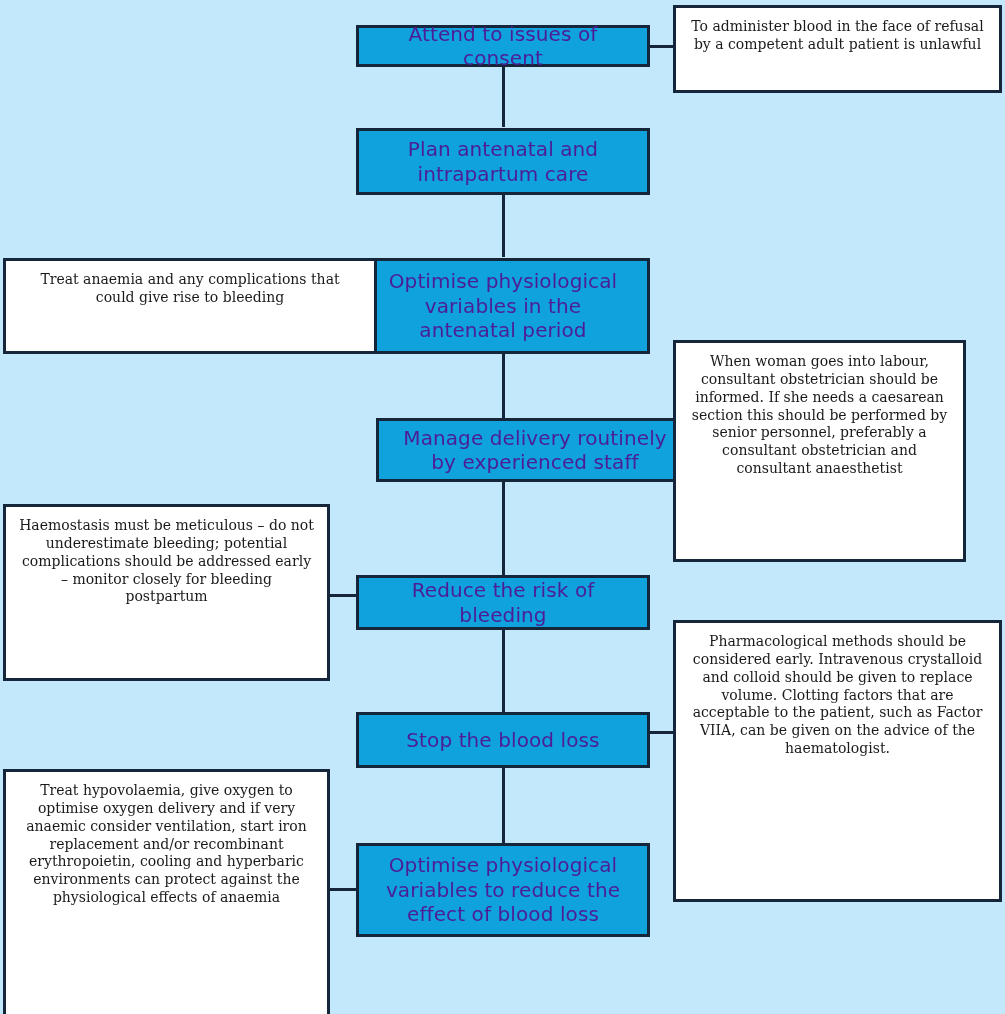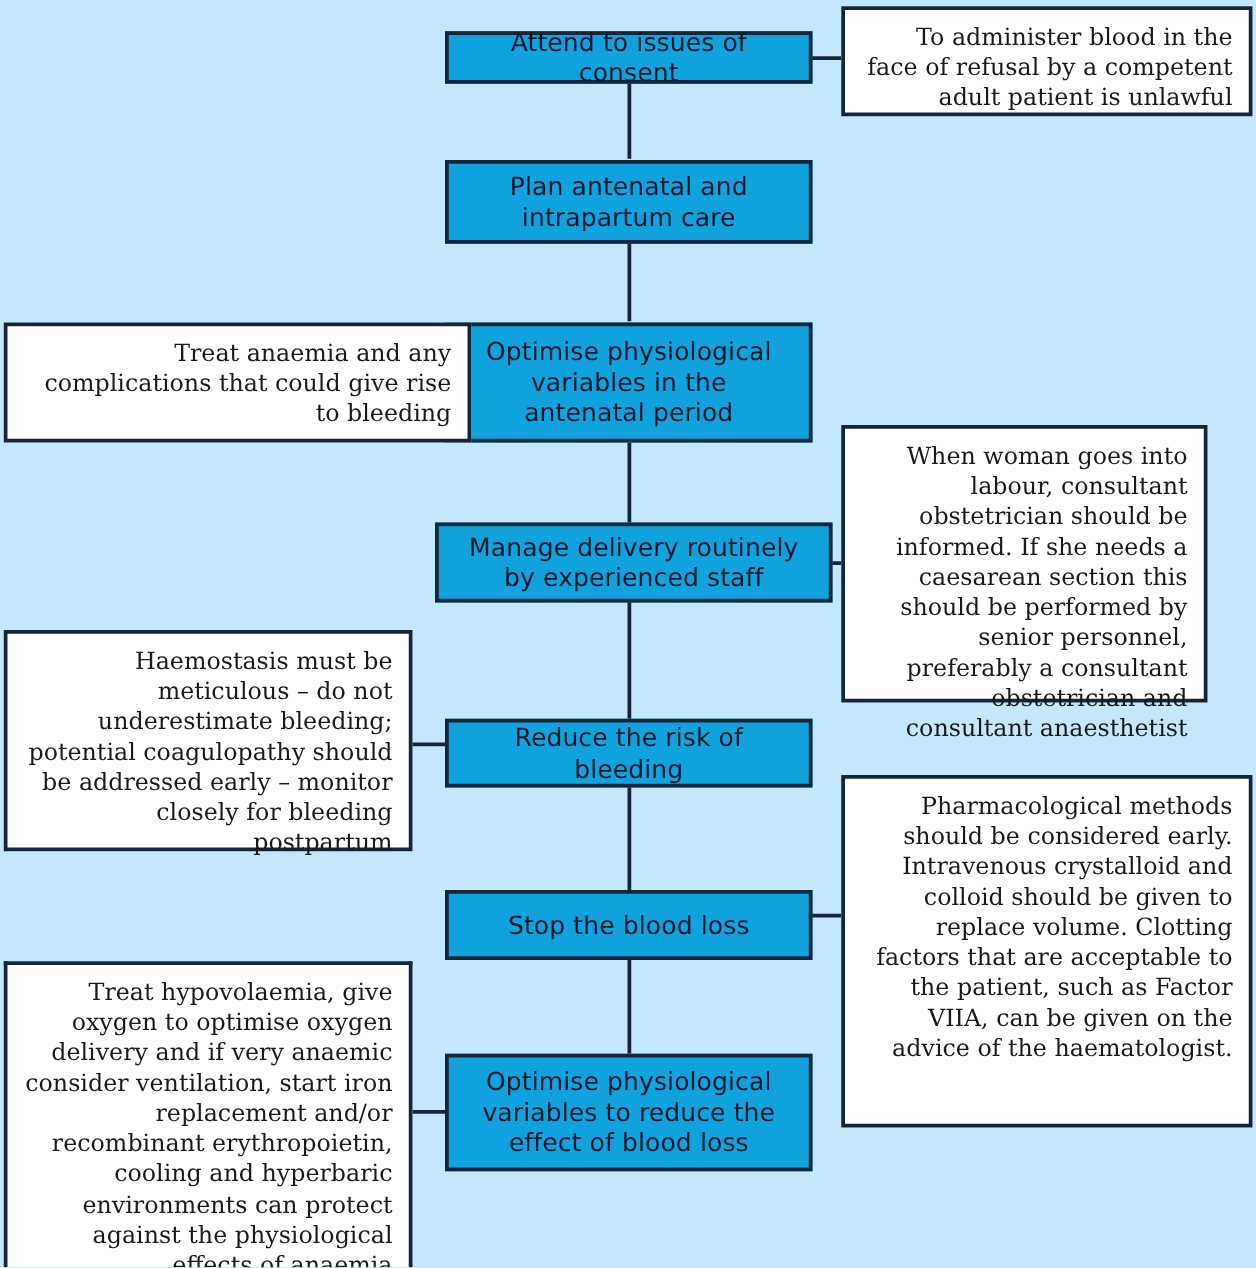--- a/index.html
+++ b/index.html
@@ -27,43 +27,43 @@
     height: 3px;
     background: #15263a;
   }
 
   
   .node {
     position: absolute;
     box-sizing: border-box;
     background: #0fa2dc;
     border: 3px solid #15263a;
-    color: #0f172a;
+    color: #4c1d95;
     display: flex;
     align-items: center;
     justify-content: center;
     text-align: center;
     line-height: 1.22;
     font-size: 20px;
     letter-spacing: 0.1px;
     padding: 2px 8px;
     white-space: pre-line;
   }
 
   
   .note {
     position: absolute;
     box-sizing: border-box;
     background: #ffffff;
     border: 3px solid #15263a;
     color: #1a1a1a;
-    font-size: 19px;
+    font-size: 14px;
     line-height: 1.275;
     padding: 10px 13px 8px 13px;
-    text-align: right;
+    text-align: center;
     white-space: pre-line;
     font-family: "DejaVu Serif", "Liberation Serif", serif;
   }
   .note.nobottom { border-bottom: none; }
 </style>
 </head>
 <body>
 
 <div id="page">
 
@@ -83,36 +83,36 @@
 
   <div class="node" style="left:356px; top:25px; width:294px; height:42px;">Attend to issues of consent</div>
 
   <div class="node" style="left:356px; top:128px; width:294px; height:67px;">Plan antenatal and
 intrapartum care</div>
 
   <div class="node" style="left:356px; top:258px; width:294px; height:96px;">Optimise physiological
 variables in the
 antenatal period</div>
 
-  <div class="node" style="left:348px; top:418px; width:318px; height:64px;">Manage delivery routinely
+  <div class="node" style="left:376px; top:418px; width:318px; height:64px;">Manage delivery routinely
 by experienced staff</div>
 
   <div class="node" style="left:356px; top:575px; width:294px; height:55px;">Reduce the risk of bleeding</div>
 
   <div class="node" style="left:356px; top:712px; width:294px; height:56px;">Stop the blood loss</div>
 
   <div class="node" style="left:356px; top:843px; width:294px; height:94px;">Optimise physiological
 variables to reduce the
 effect of blood loss</div>
 
   <div class="note" style="left:673px; top:5px; width:329px; height:88px;">To administer blood in the face of refusal by a competent adult patient is unlawful</div>
 
   <div class="note" style="left:3px; top:258px; width:374px; height:96px;">Treat anaemia and any complications that could give rise to bleeding</div>
 
   <div class="note" style="left:673px; top:340px; width:293px; height:222px;">When woman goes into labour, consultant obstetrician should be informed. If she needs a caesarean section this should be performed by senior personnel, preferably a consultant obstetrician and consultant anaesthetist</div>
 
-  <div class="note" style="left:3px; top:504px; width:327px; height:177px;">Haemostasis must be meticulous – do not underestimate bleeding; potential coagulopathy should be addressed early – monitor closely for bleeding postpartum</div>
+  <div class="note" style="left:3px; top:504px; width:327px; height:177px;">Haemostasis must be meticulous – do not underestimate bleeding; potential complications should be addressed early – monitor closely for bleeding postpartum</div>
 
   <div class="note" style="left:673px; top:620px; width:329px; height:282px;">Pharmacological methods should be considered early. Intravenous crystalloid and colloid should be given to replace volume. Clotting factors that are acceptable to the patient, such as Factor VIIA, can be given on the advice of the haematologist.</div>
 
   <div class="note nobottom" style="left:3px; top:769px; width:327px; height:245px;">Treat hypovolaemia, give oxygen to optimise oxygen delivery and if very anaemic consider ventilation, start iron replacement and/or recombinant erythropoietin, cooling and hyperbaric environments can protect against the physiological effects of anaemia</div>
 
 </div>
 
 </body></html>

